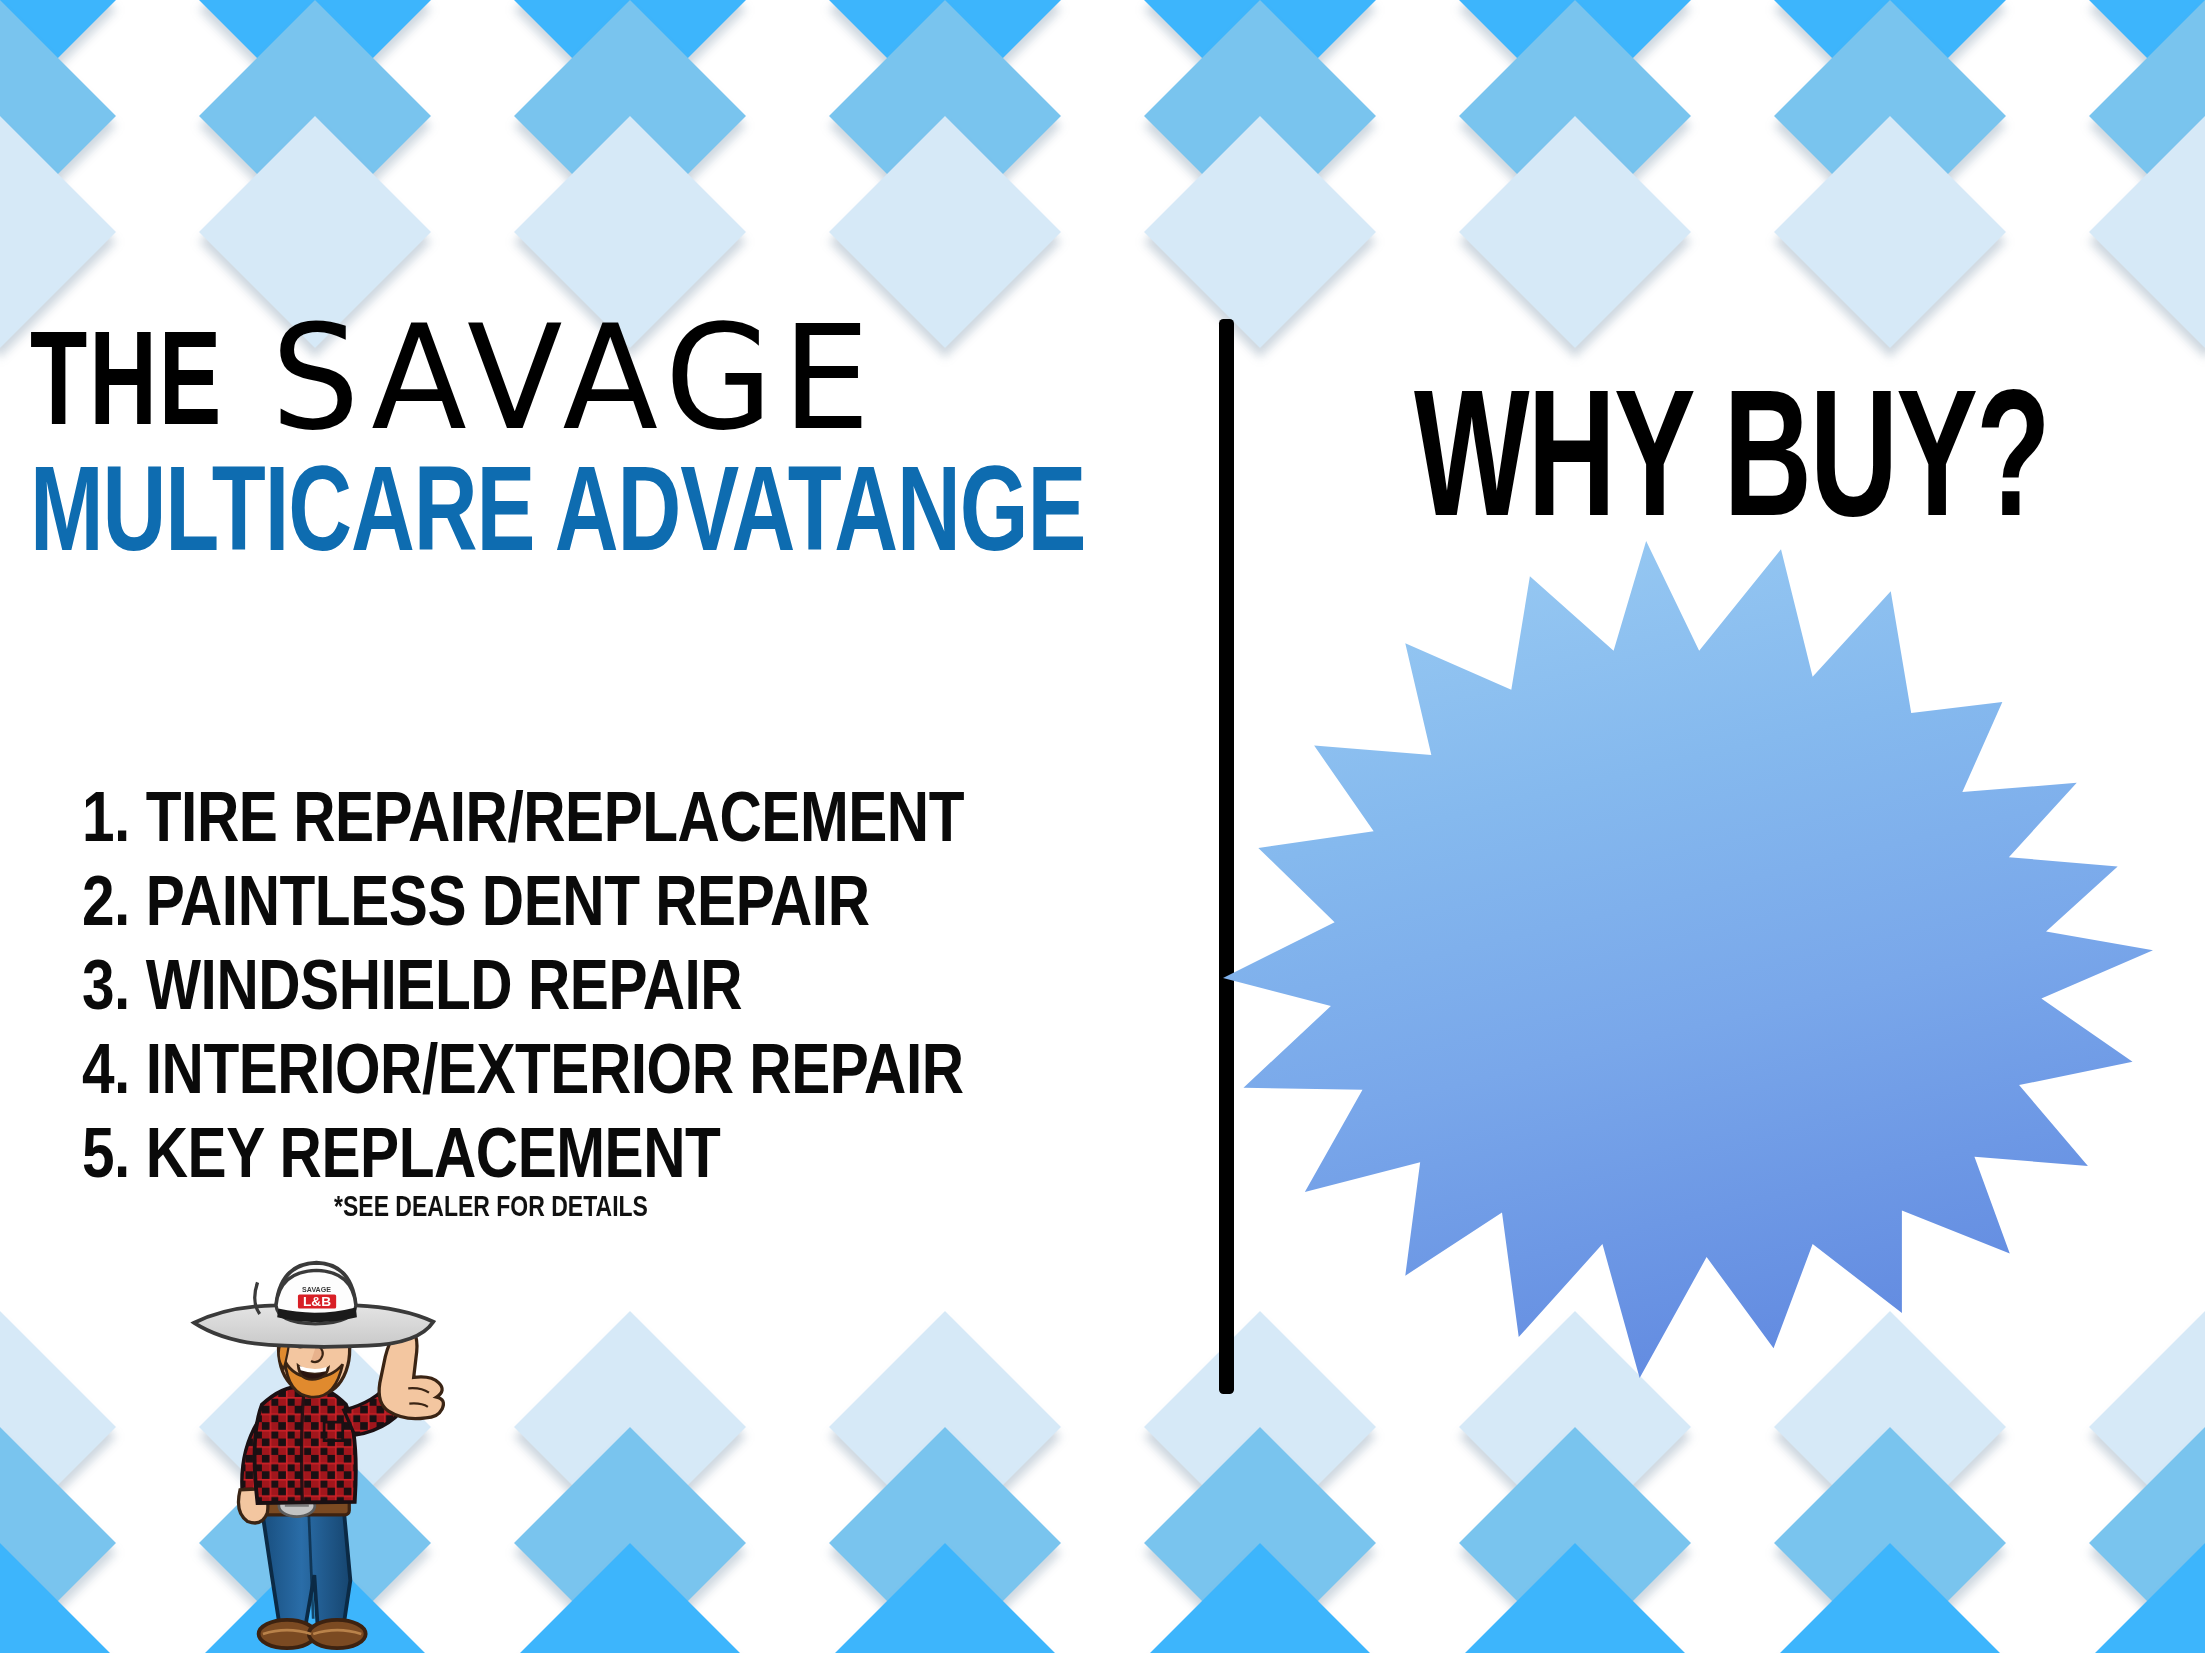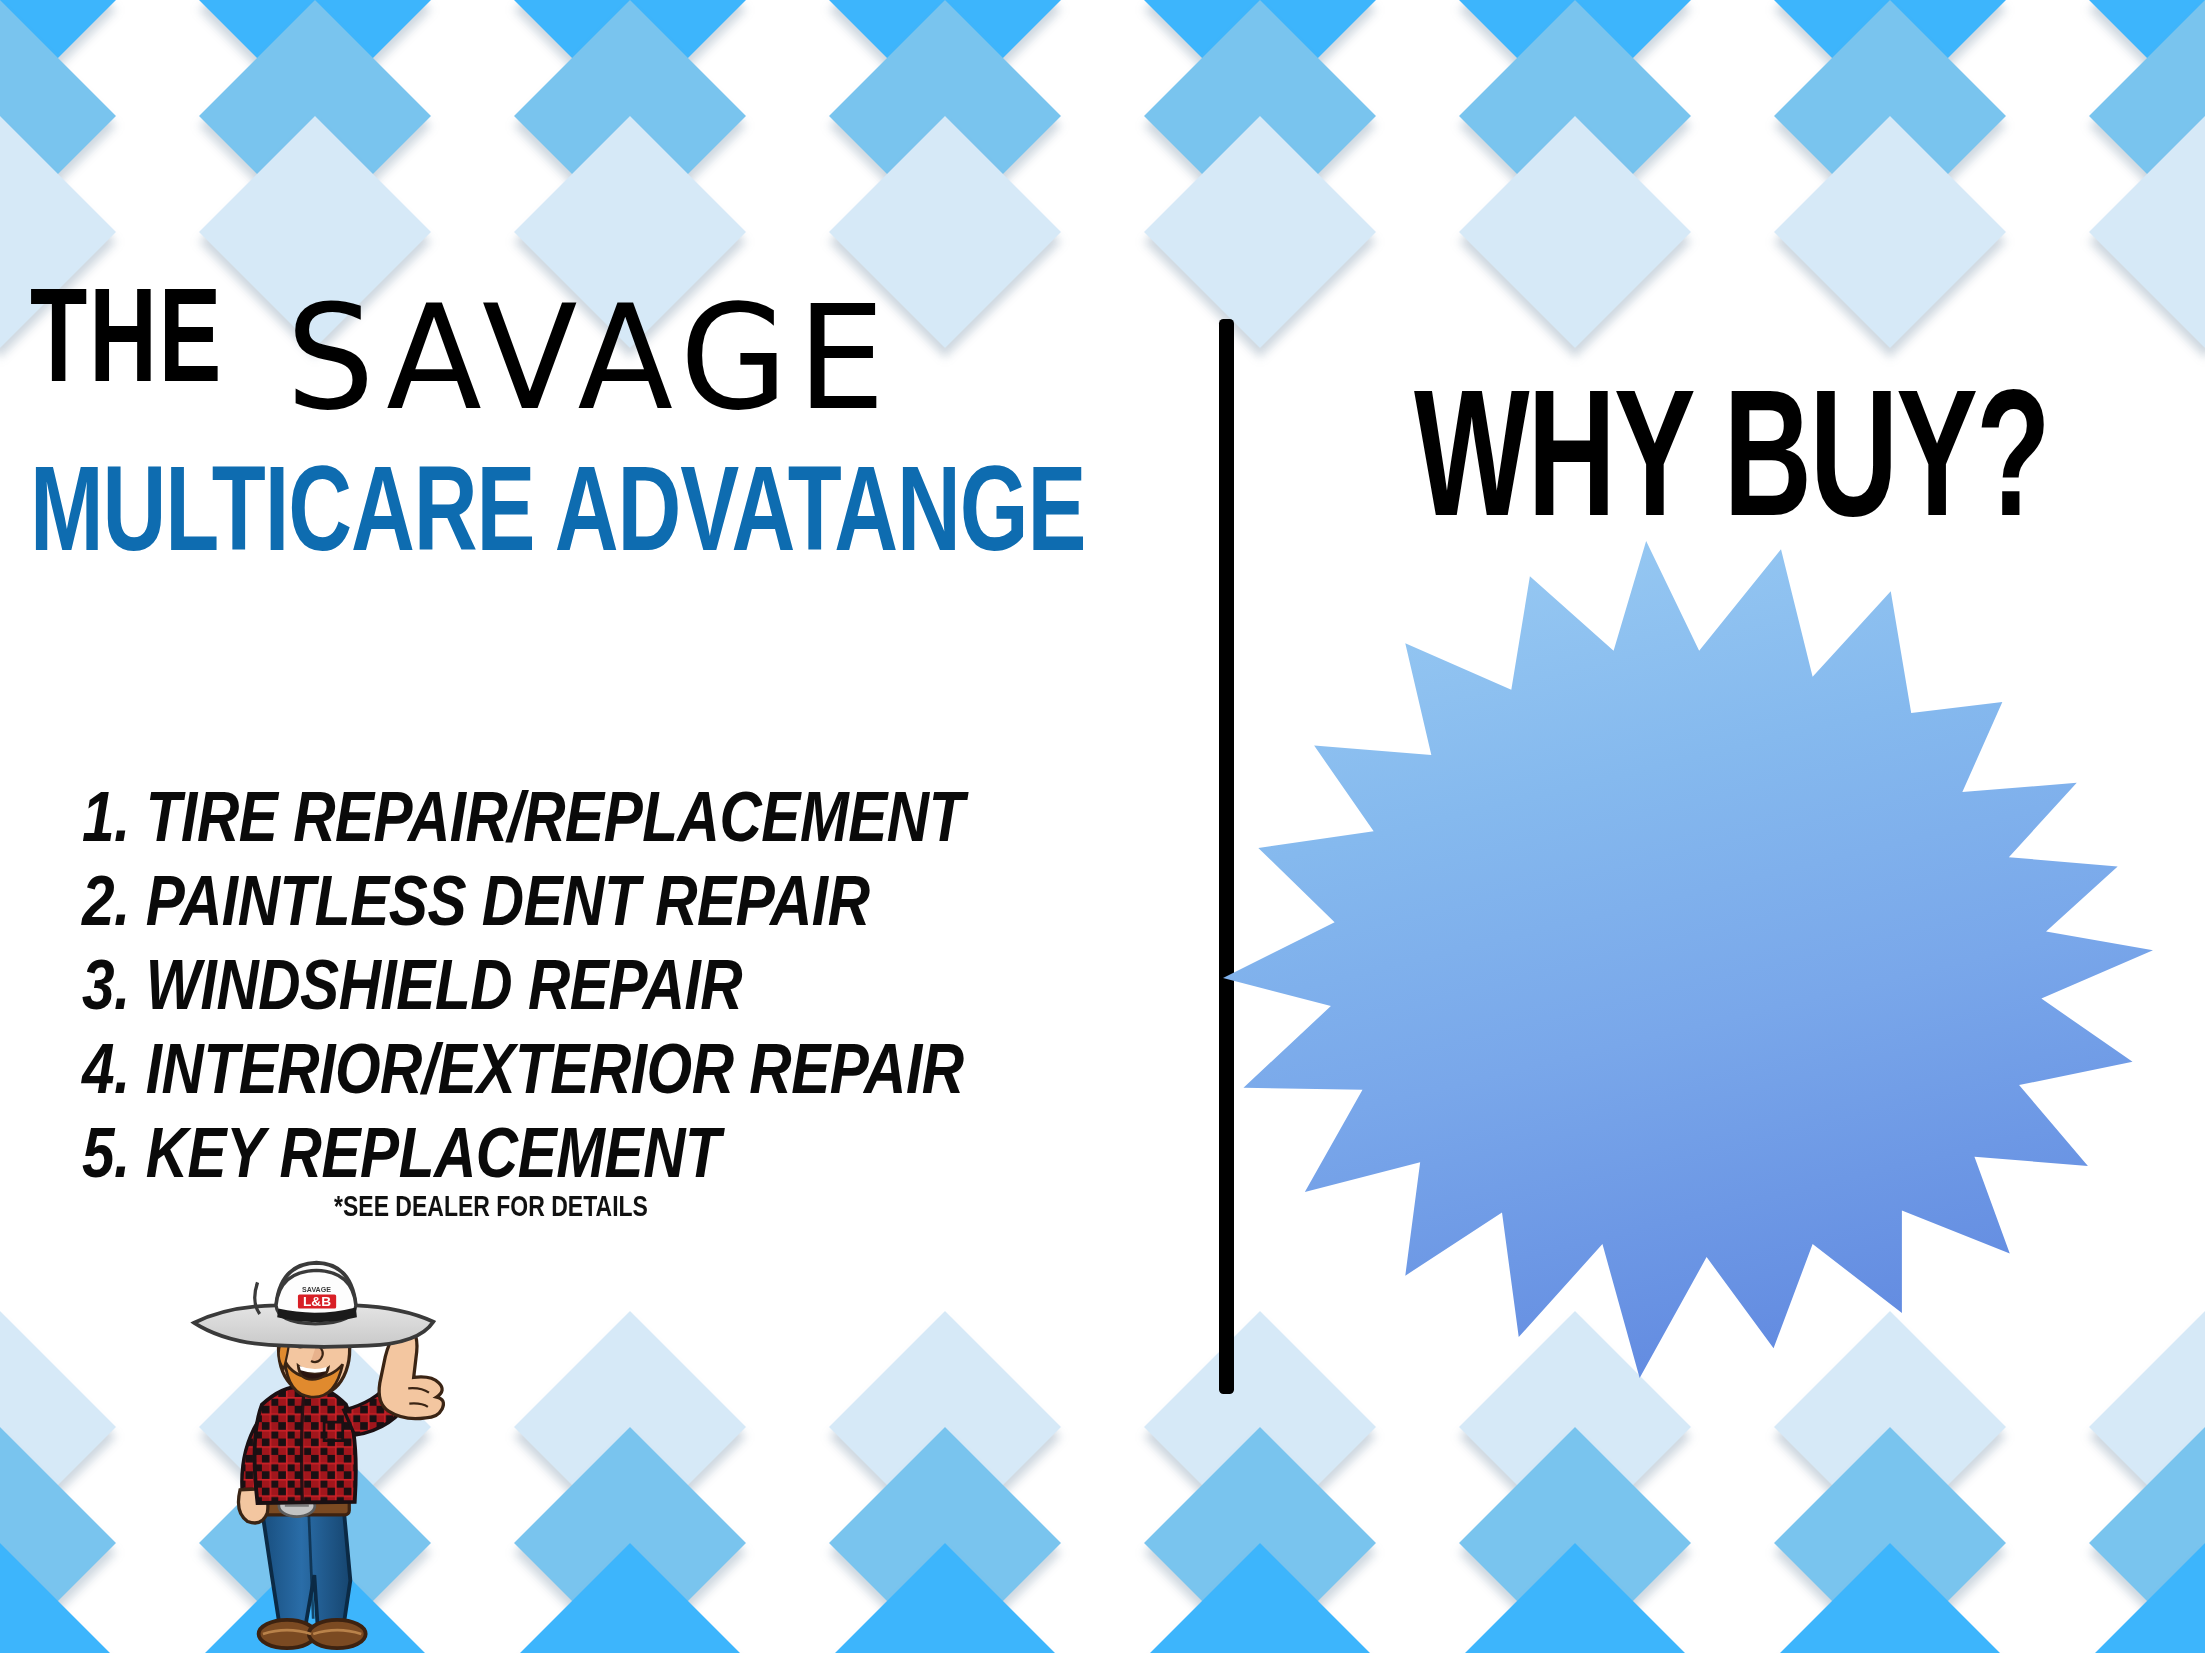--- a/index.html
+++ b/index.html
@@ -26,21 +26,21 @@
   
   .left-col{
     position:absolute;
     left:0; top:0; width:1220px; height:1654px;
   }
   .headline{
     position:absolute; left:30px; top:306px;
     width:1138px;
   }
   .hl-row1{
-    display:flex; gap:31px;
+    display:flex; align-items:flex-end; gap:16px;
     height:131px;
   }
   .word-the{
     font-size:109px; line-height:.88;
     font-weight:900; color:#000;
     letter-spacing:2.2px;
     font-family:"Liberation Sans", sans-serif;
     transform:scaleX(.86) scaleY(1.22);
     transform-origin:left bottom;
   }
@@ -59,21 +59,20 @@
     letter-spacing:-1.1px;
     white-space:nowrap;
     transform:scaleX(.94) scaleY(1.28);
     transform-origin:left top;
     font-family:"Liberation Sans", sans-serif;
   }
 
   .feature-list{
     position:absolute; left:82px; top:782px;
     width:1083px;
-    font-style:italic;
   }
   .feature-item{
     font-size:63px; line-height:1.0;
     font-weight:900; color:#0a0a0a;
     letter-spacing:-0.5px;
     white-space:nowrap;
     margin-bottom:21px;
     transform:scaleX(.93) scaleY(1.12);
     transform-origin:left top;
   }

